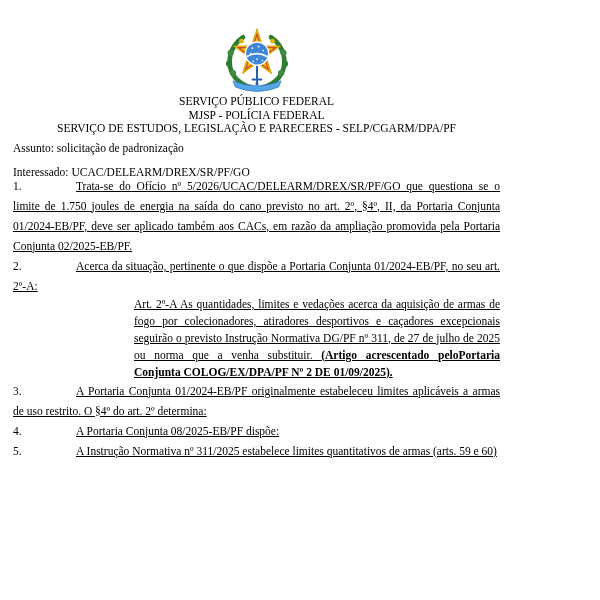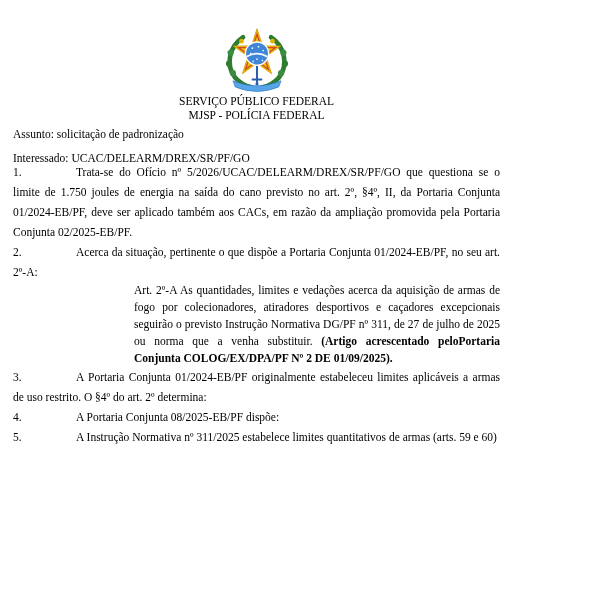--- a/index.html
+++ b/index.html
@@ -9,23 +9,23 @@
     color: #000000;
     font-family: "Liberation Serif", serif;
     overflow: hidden;
   }
   .page { width: 512px; height: 600px; padding: 0 12px 0 13px; }
   .emblem { text-align: center; padding-top: 21px; height: 95px; }
   .header { text-align: center; font-size: 11.5px; line-height: 13.5px; }
   .meta { font-size: 11.5px; line-height: 24px; }
   .meta-row { white-space: nowrap; }
   .bodytext { margin-top: -8px; font-size: 11.5px; }
-  .para { text-align: justify; line-height: 20px; }
+  .para { text-align: justify; line-height: 20px; text-decoration: underline; }
   .pnum { display: inline-block; width: 63px; }
-  .quote { margin-left: 121px; text-align: justify; line-height: 17px; }
+  .quote { margin-left: 121px; text-align: justify; line-height: 17px; text-decoration: underline; }
   .bold { font-weight: bold; }
 </style>
 </head>
 <body>
 
 <div class="page">
 
   <div class="emblem">
     <svg viewBox="0 0 100 94" width="78" height="73" xmlns="http://www.w3.org/2000/svg">
 
@@ -57,20 +57,21 @@
       <circle cx="57" cy="51" r="1" fill="#ffffff"></circle>
       <circle cx="45" cy="52" r="1" fill="#ffffff"></circle>
 
       <path d="M19,77 Q50,90 81,77 L78,85 Q50,96.5 22,85 Z" fill="#55a5e8" stroke="#2c6fbe" stroke-width="0.8"></path>
     </svg>
   </div>
 
   <div class="header">
     <div>SERVIÇO PÚBLICO FEDERAL</div>
     <div>MJSP - POLÍCIA FEDERAL</div>
+    <div>SERVIÇO DE ESTUDOS, LEGISLAÇÃO E PARECERES - SELP/CGARM/DPA/PF</div>
   </div>
 
   <div class="meta">
     <div class="meta-row"><span>Assunto:</span> <span>solicitação de padronização</span></div>
     <div class="meta-row"><span>Interessado:</span> <span>UCAC/DELEARM/DREX/SR/PF/GO</span></div>
   </div>
 
   <div class="bodytext">
 
     <div class="para"><span class="pnum">1.</span><span>Trata-se do Ofício nº 5/2026/UCAC/DELEARM/DREX/SR/PF/GO que questiona se o limite de 1.750 joules de energia na saída do cano previsto no art. 2º, §4º, II, da Portaria Conjunta 01/2024-EB/PF, deve ser aplicado também aos CACs, em razão da ampliação promovida pela Portaria Conjunta 02/2025-EB/PF.</span></div>

